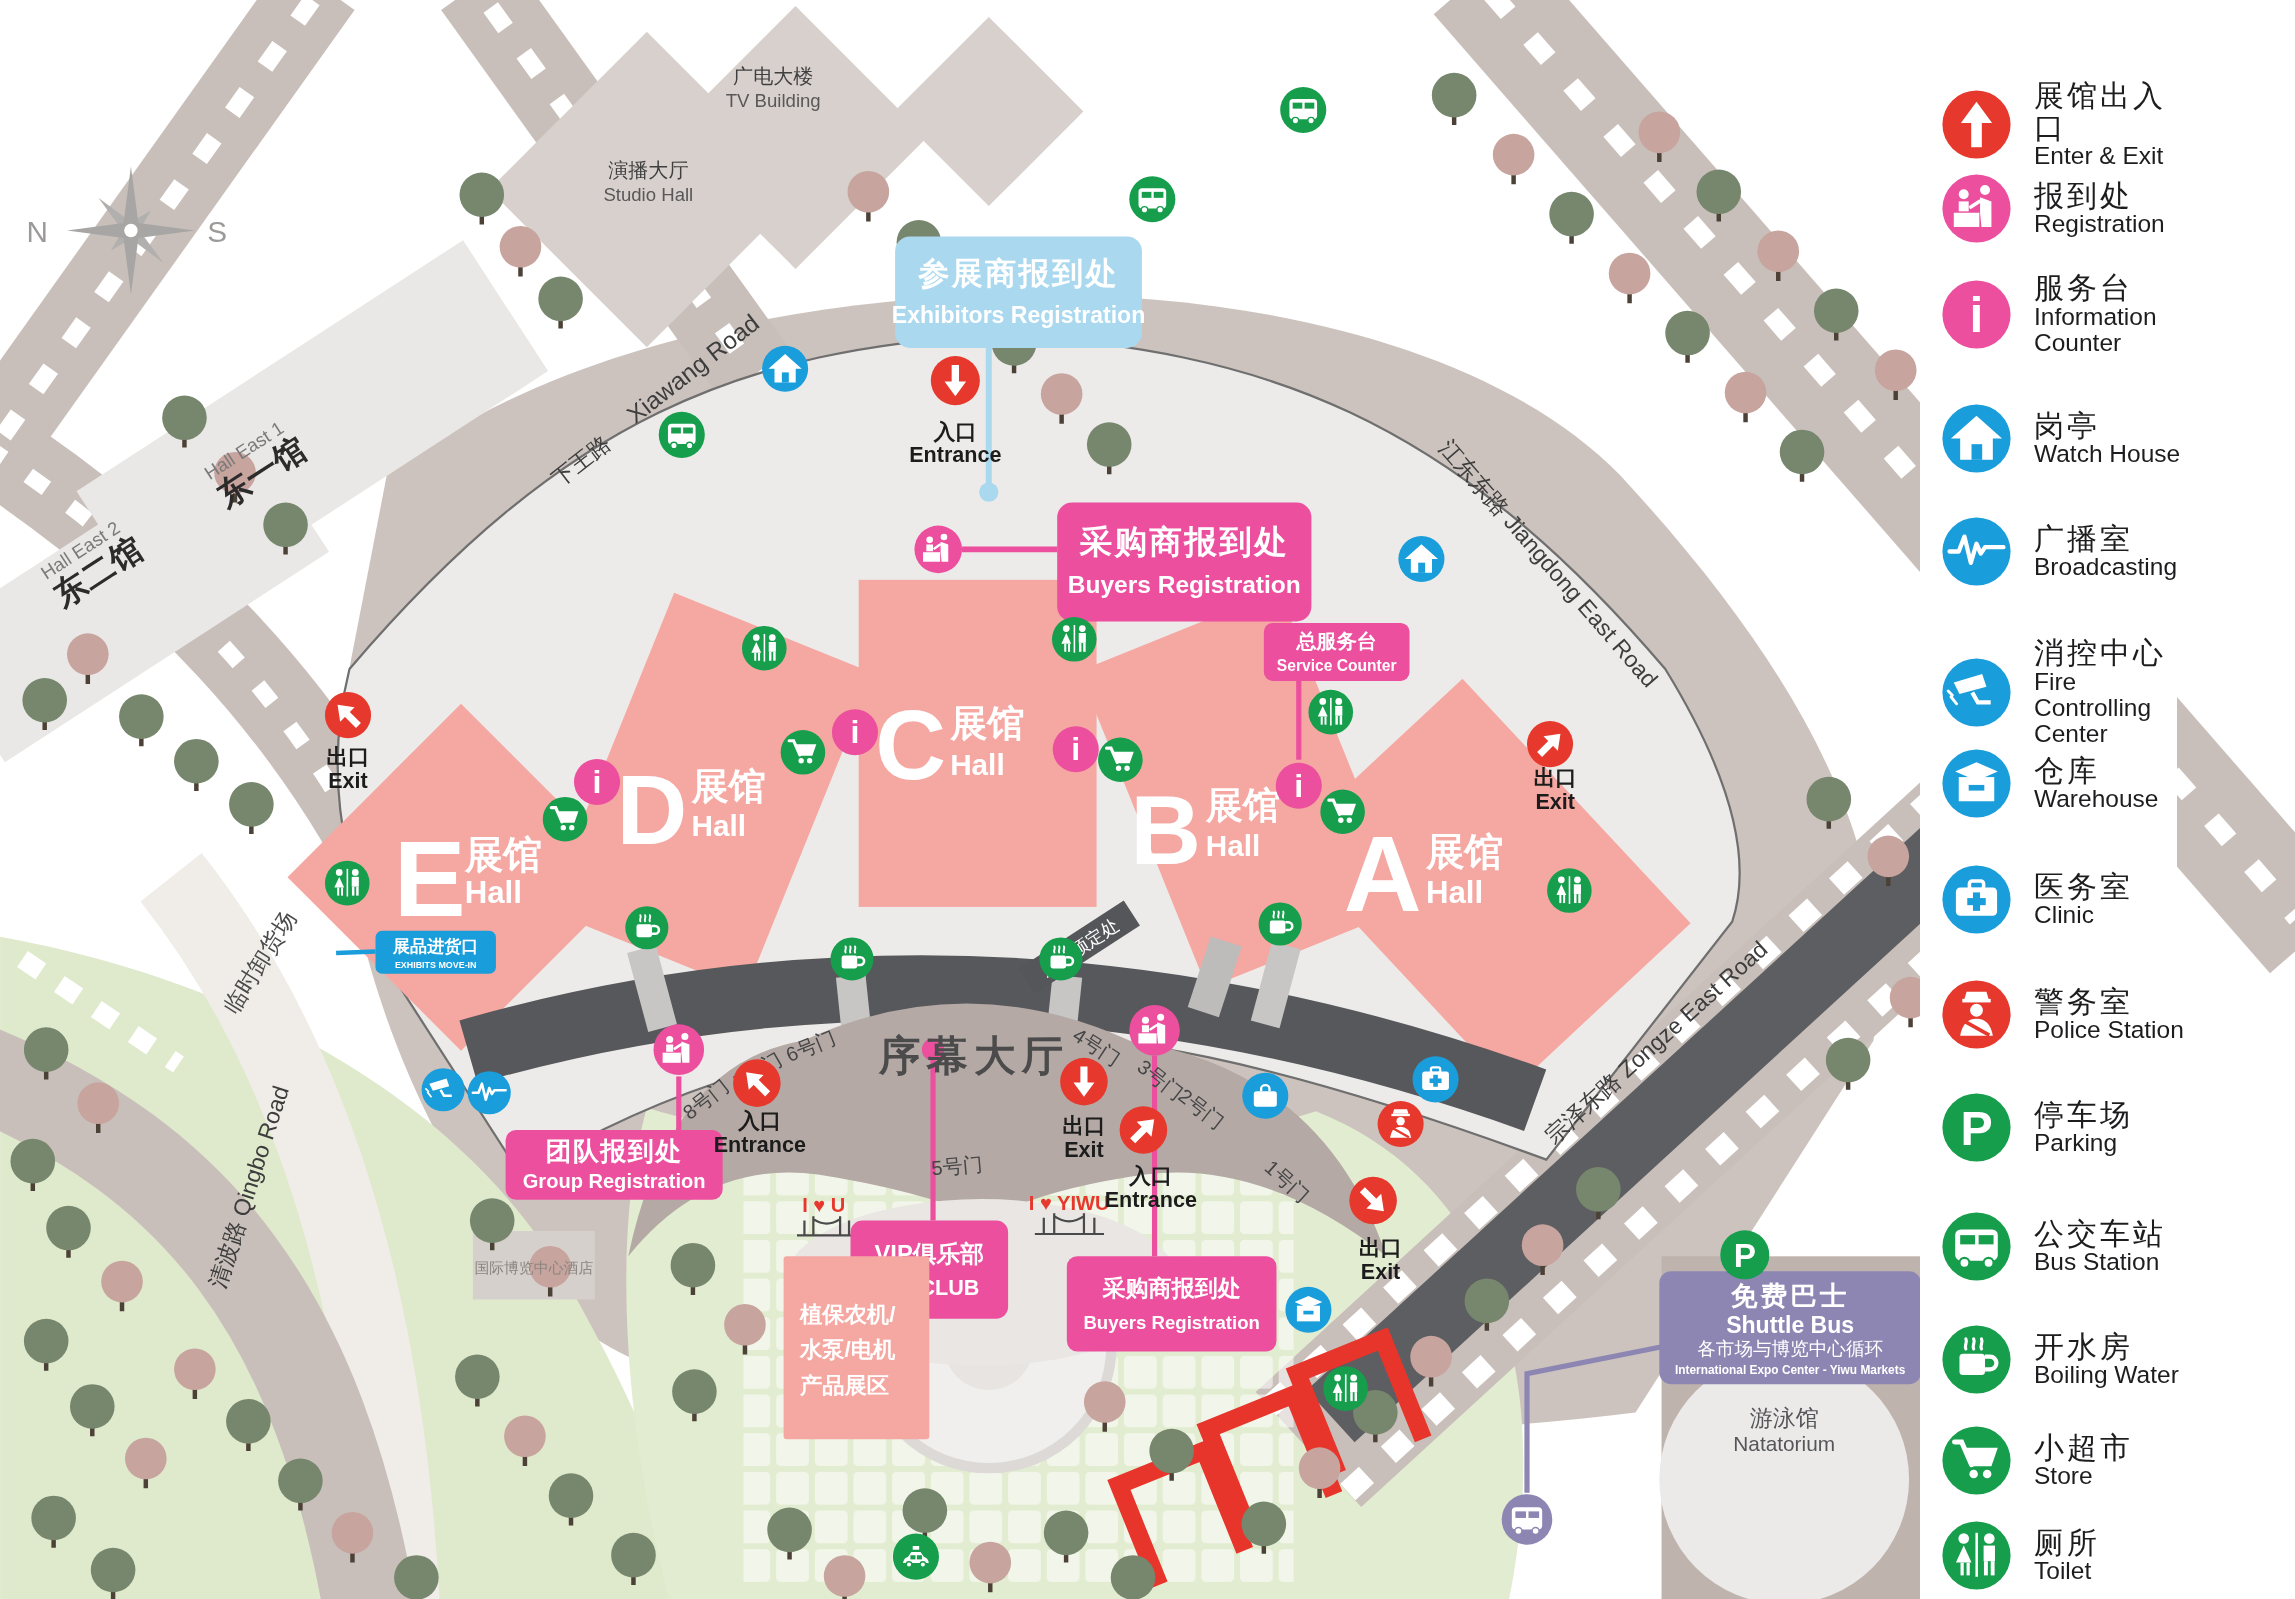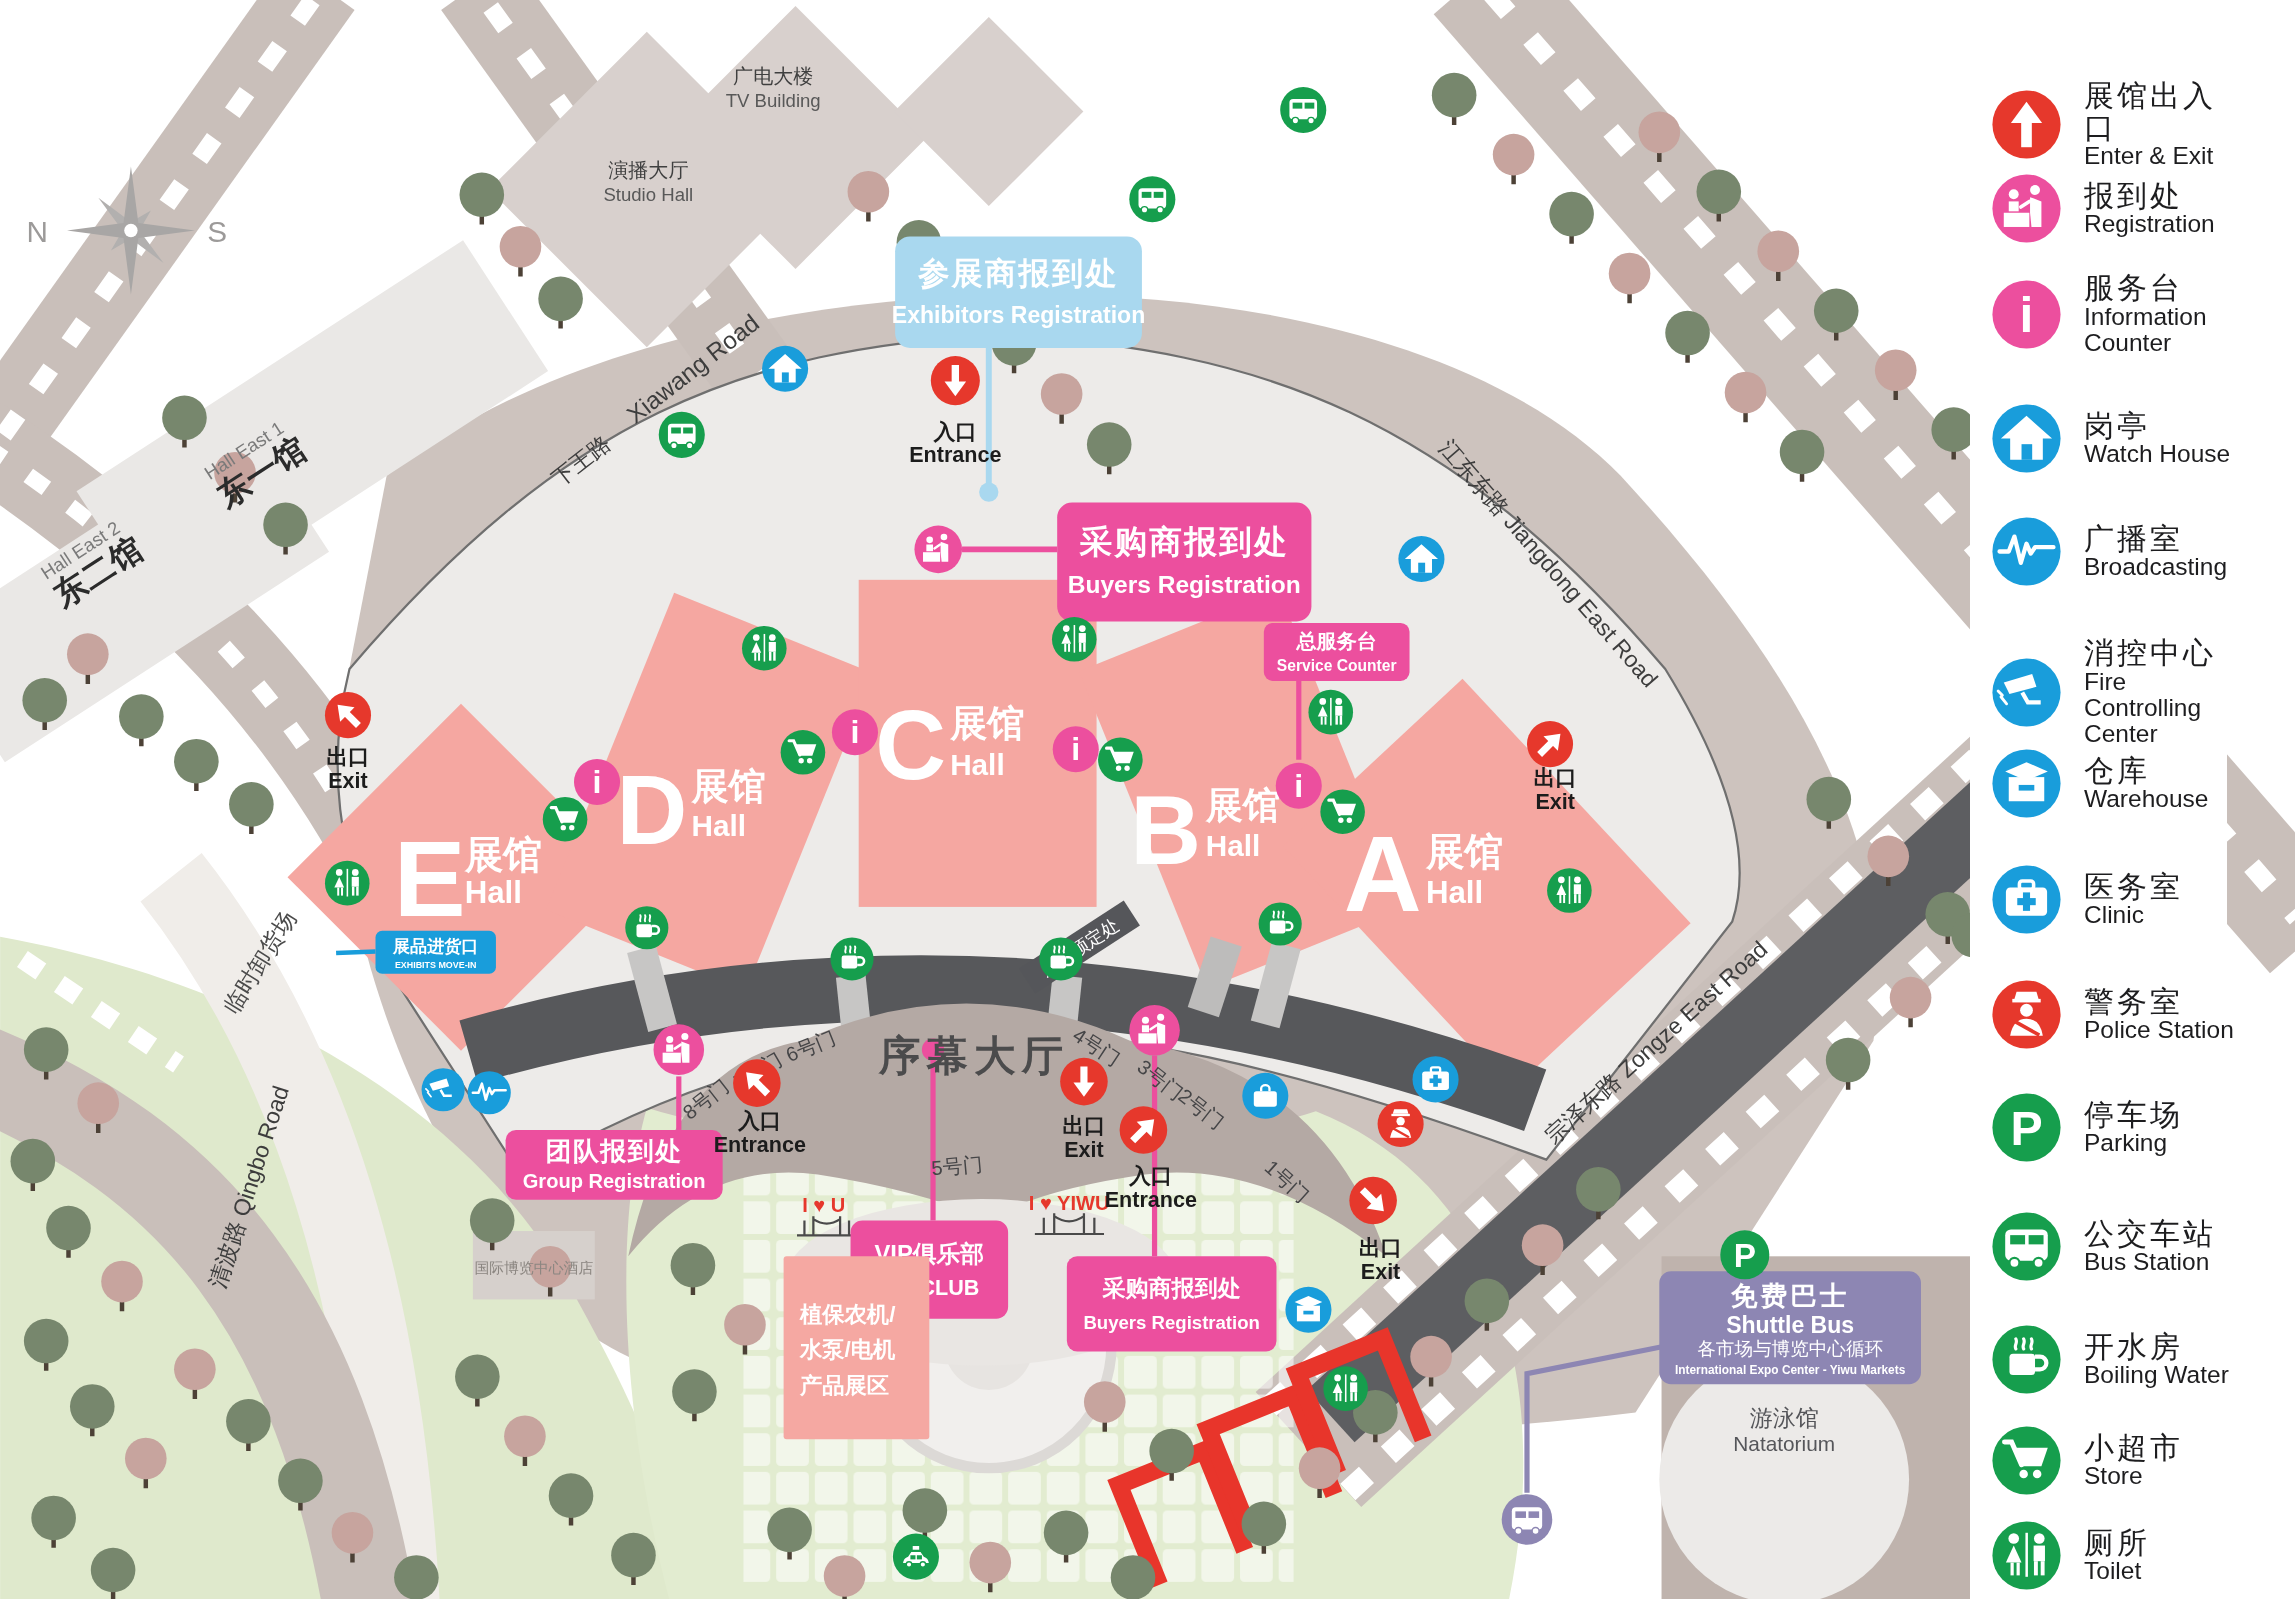--- a/index.html
+++ b/index.html
@@ -5,21 +5,21 @@
   :root{
     --red:#e6382c; --pink:#ec4f9e; --blue:#199ddb; --green:#169e4d; --purple:#8d86b3;
     --hall:#f5a7a1; --road:#c9bfba; --plaza:#cdc3be; --complex:#edebe9; --dark:#57585b;
     --band:#b4a9a4; --lawn:#dfe9cc; --ink:#1d1d1f;
   }
   html,body{margin:0;padding:0;background:#fff;}
   body{font-family:"Liberation Sans",sans-serif;}
   #stage{position:relative;width:2295px;height:1599px;background:#fff;overflow:hidden;}
   #map-svg{position:absolute;left:0;top:0;}
   
-  #legend{position:absolute;left:1970px;top:0;width:257px;height:1599px;background:#fff;}
+  #legend{position:absolute;left:1920px;top:0;width:257px;height:1599px;background:#fff;}
   .lg-row{position:absolute;left:21px;display:flex;align-items:center;gap:22px;}
   .lg-ic{width:71px;height:71px;flex:0 0 71px;}
   .lg-tx{width:152px;color:var(--ink);}
   .lg-cn{font-size:30px;letter-spacing:3px;line-height:1.05;}
   .lg-en{font-size:24.5px;line-height:1.08;}
   svg text{font-family:"Liberation Sans",sans-serif;}
 </style>
 </head>
 <body>
 

